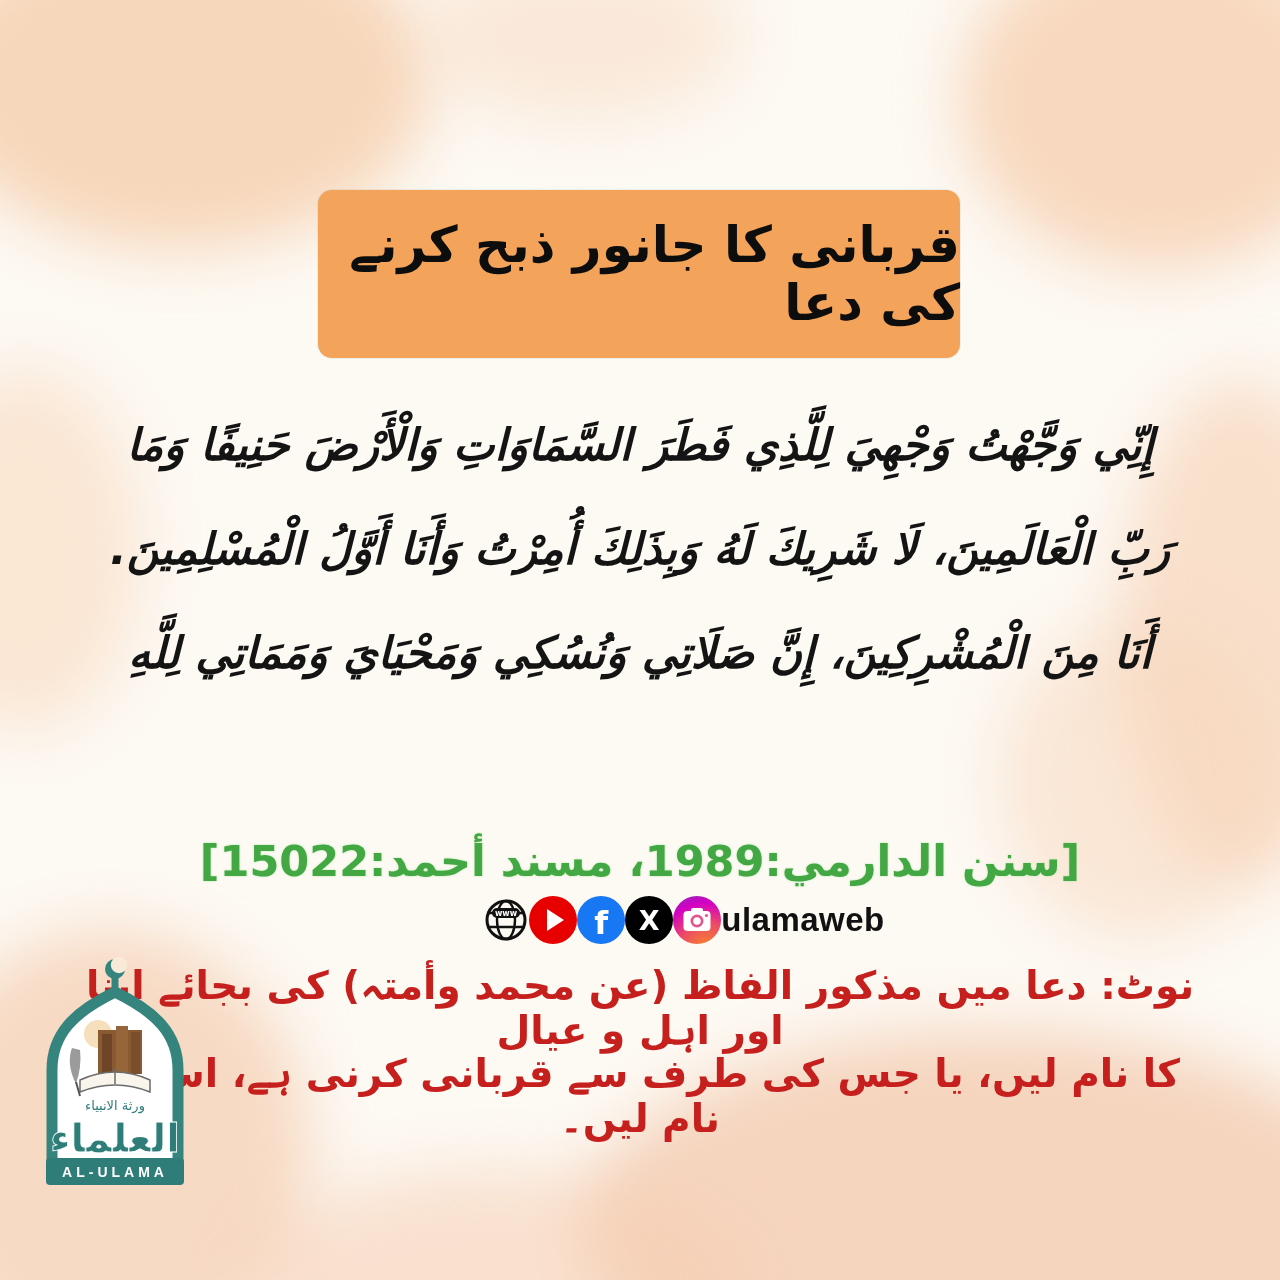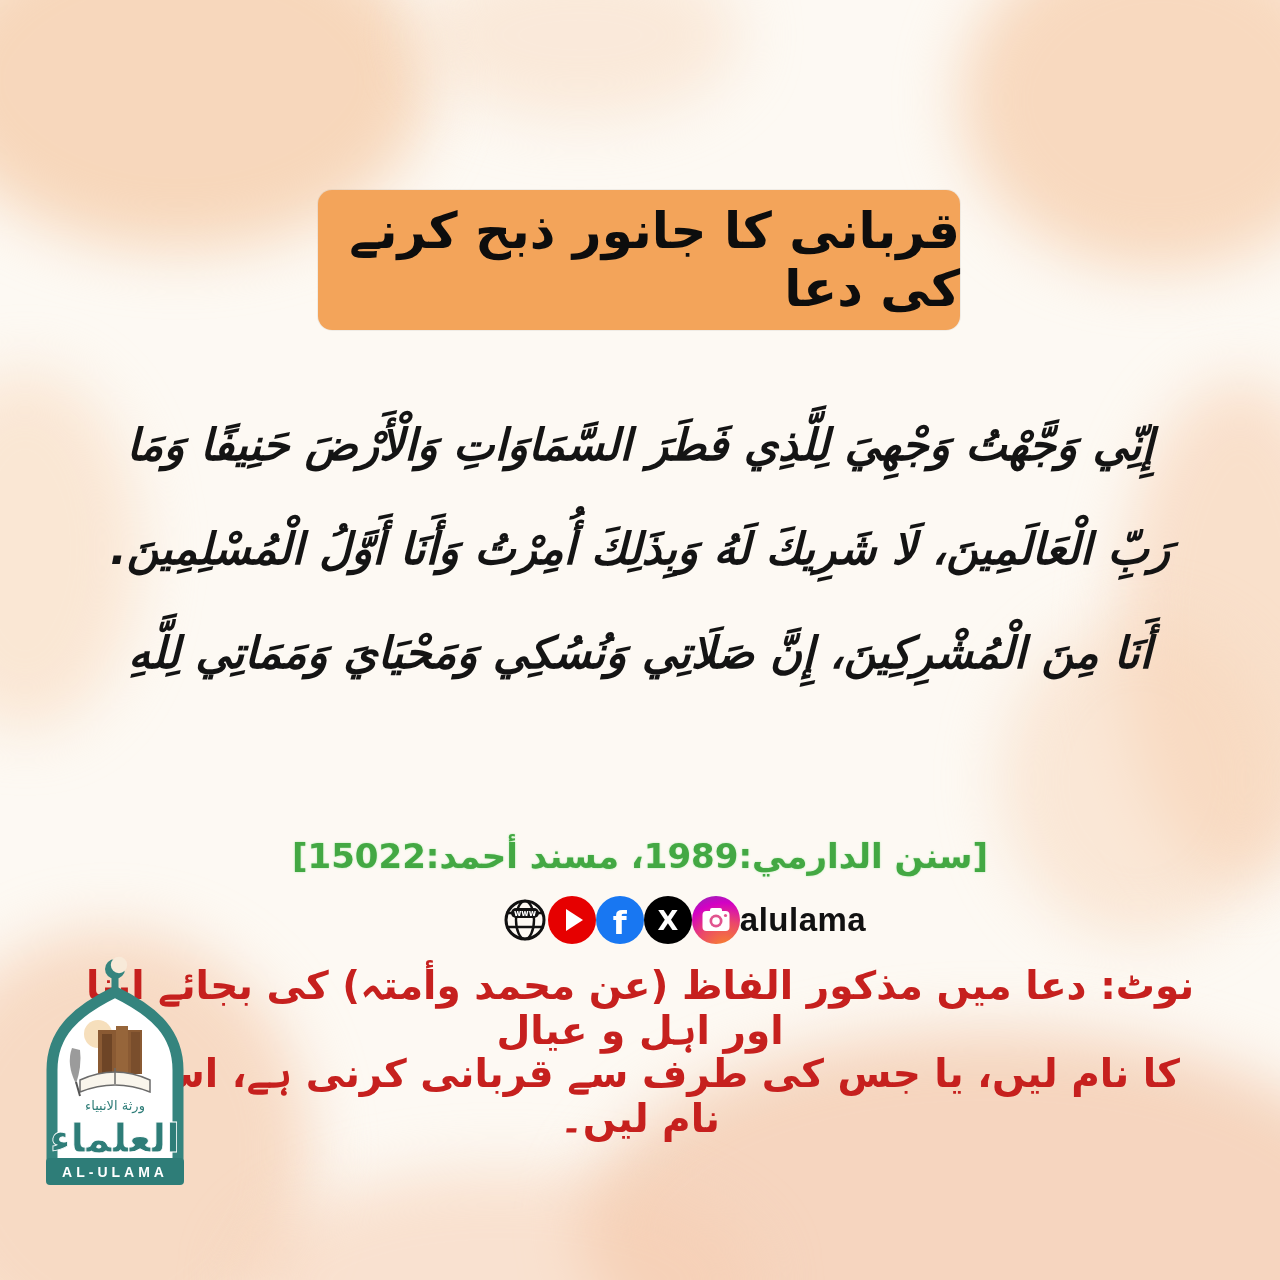--- a/index.html
+++ b/index.html
@@ -16,37 +16,37 @@
   .w2{left:960px;top:-70px;width:400px;height:340px;background:rgba(246,209,178,.8);}
   .w3{left:420px;top:-50px;width:320px;height:170px;background:rgba(248,221,196,.55);}
   .w4{left:-90px;top:370px;width:230px;height:360px;background:rgba(248,218,192,.6);}
   .w5{left:1120px;top:380px;width:240px;height:500px;background:rgba(246,206,176,.6);}
   .w6{left:1000px;top:620px;width:280px;height:320px;background:rgba(247,213,186,.5);}
   .w7{left:-90px;top:930px;width:400px;height:440px;background:rgba(244,201,170,.65);}
   .w8{left:580px;top:1030px;width:820px;height:400px;background:rgba(242,198,168,.7);}
   .w9{left:240px;top:1170px;width:520px;height:220px;background:rgba(245,205,178,.55);}
 
   .title-banner{
-    position:absolute;left:318px;top:190px;width:642px;height:140px;
+    position:absolute;left:318px;top:190px;width:642px;height:168px;
     border-radius:14px;
     display:flex;align-items:center;justify-content:center;
     direction:rtl;
     font-weight:bold;font-size:50px;color:#0d0d0d;
     box-shadow:0 0 0 1px rgba(0,0,0,.05);
   }
   .dua{
     position:absolute;left:60px;top:392px;width:1160px;
     direction:rtl;text-align:center;
     font-weight:bold;font-size:44px;color:#141414;
   }
   .dua-line{height:104px;display:flex;align-items:center;justify-content:center;font-style:italic;}
   .reference{
     position:absolute;left:0;top:836px;width:1280px;
     direction:rtl;text-align:center;
-    font-size:34px;font-weight:bold;
+    font-size:43px;font-weight:bold;
     text-shadow:0 0 2px rgba(150,230,150,.8);
   }
   .social-row{
     position:absolute;left:0;top:892px;width:1280px;height:56px;
     display:flex;align-items:center;justify-content:center;gap:0;
     font-size:33px;font-weight:bold;color:#111;
     font-family:"Liberation Sans","DejaVu Sans",sans-serif;
     margin-left:44px;
   }
   .icon-circle{
@@ -114,21 +114,21 @@
     </span>
     <span class="icon-circle" style="background:radial-gradient(circle at 70% 115%, #fa8f21, #eb4869 45%, #d300c5 75%, #8134af);">
       <svg width="30" height="26" viewBox="0 0 30 26">
         <rect x="1.5" y="4" width="27" height="20" rx="4" fill="#fff"></rect>
         <rect x="9" y="1" width="12" height="5" rx="2" fill="#fff"></rect>
         <circle cx="15" cy="14" r="6.5" fill="#e1548f"></circle>
         <circle cx="15" cy="14" r="3.8" fill="#fff"></circle>
         <circle cx="24.5" cy="8.5" r="1.6" fill="#e1548f"></circle>
       </svg>
     </span>
-    <span class="handle">alulama</span>
+    <span class="handle">ulamaweb</span>
   </div>
 
   <div class="note" style="color:#c6201e;">
     <div class="note-line">نوٹ: دعا میں مذکور الفاظ (عن محمد وأمتہ) کی بجائے اپنا اور اہل و عیال</div>
     <div class="note-line">کا نام لیں، یا جس کی طرف سے قربانی کرنی ہے، اس کا نام لیں۔</div>
   </div>
 
   <div class="logo">
     <svg width="158" height="240" viewBox="0 0 158 240">
 

